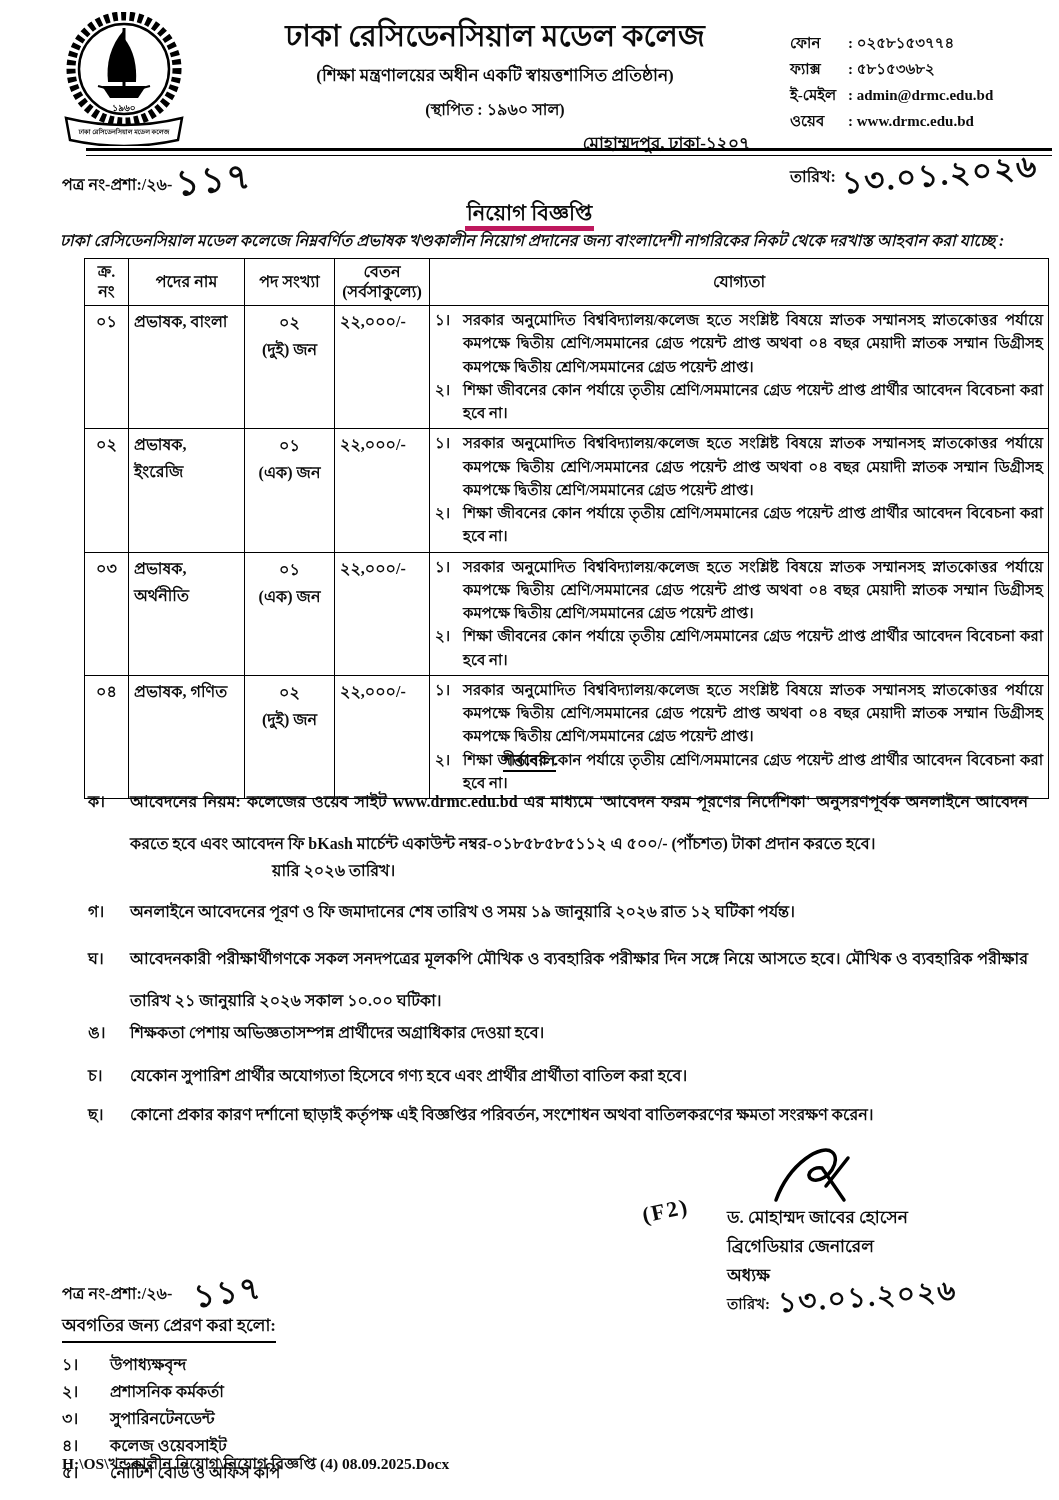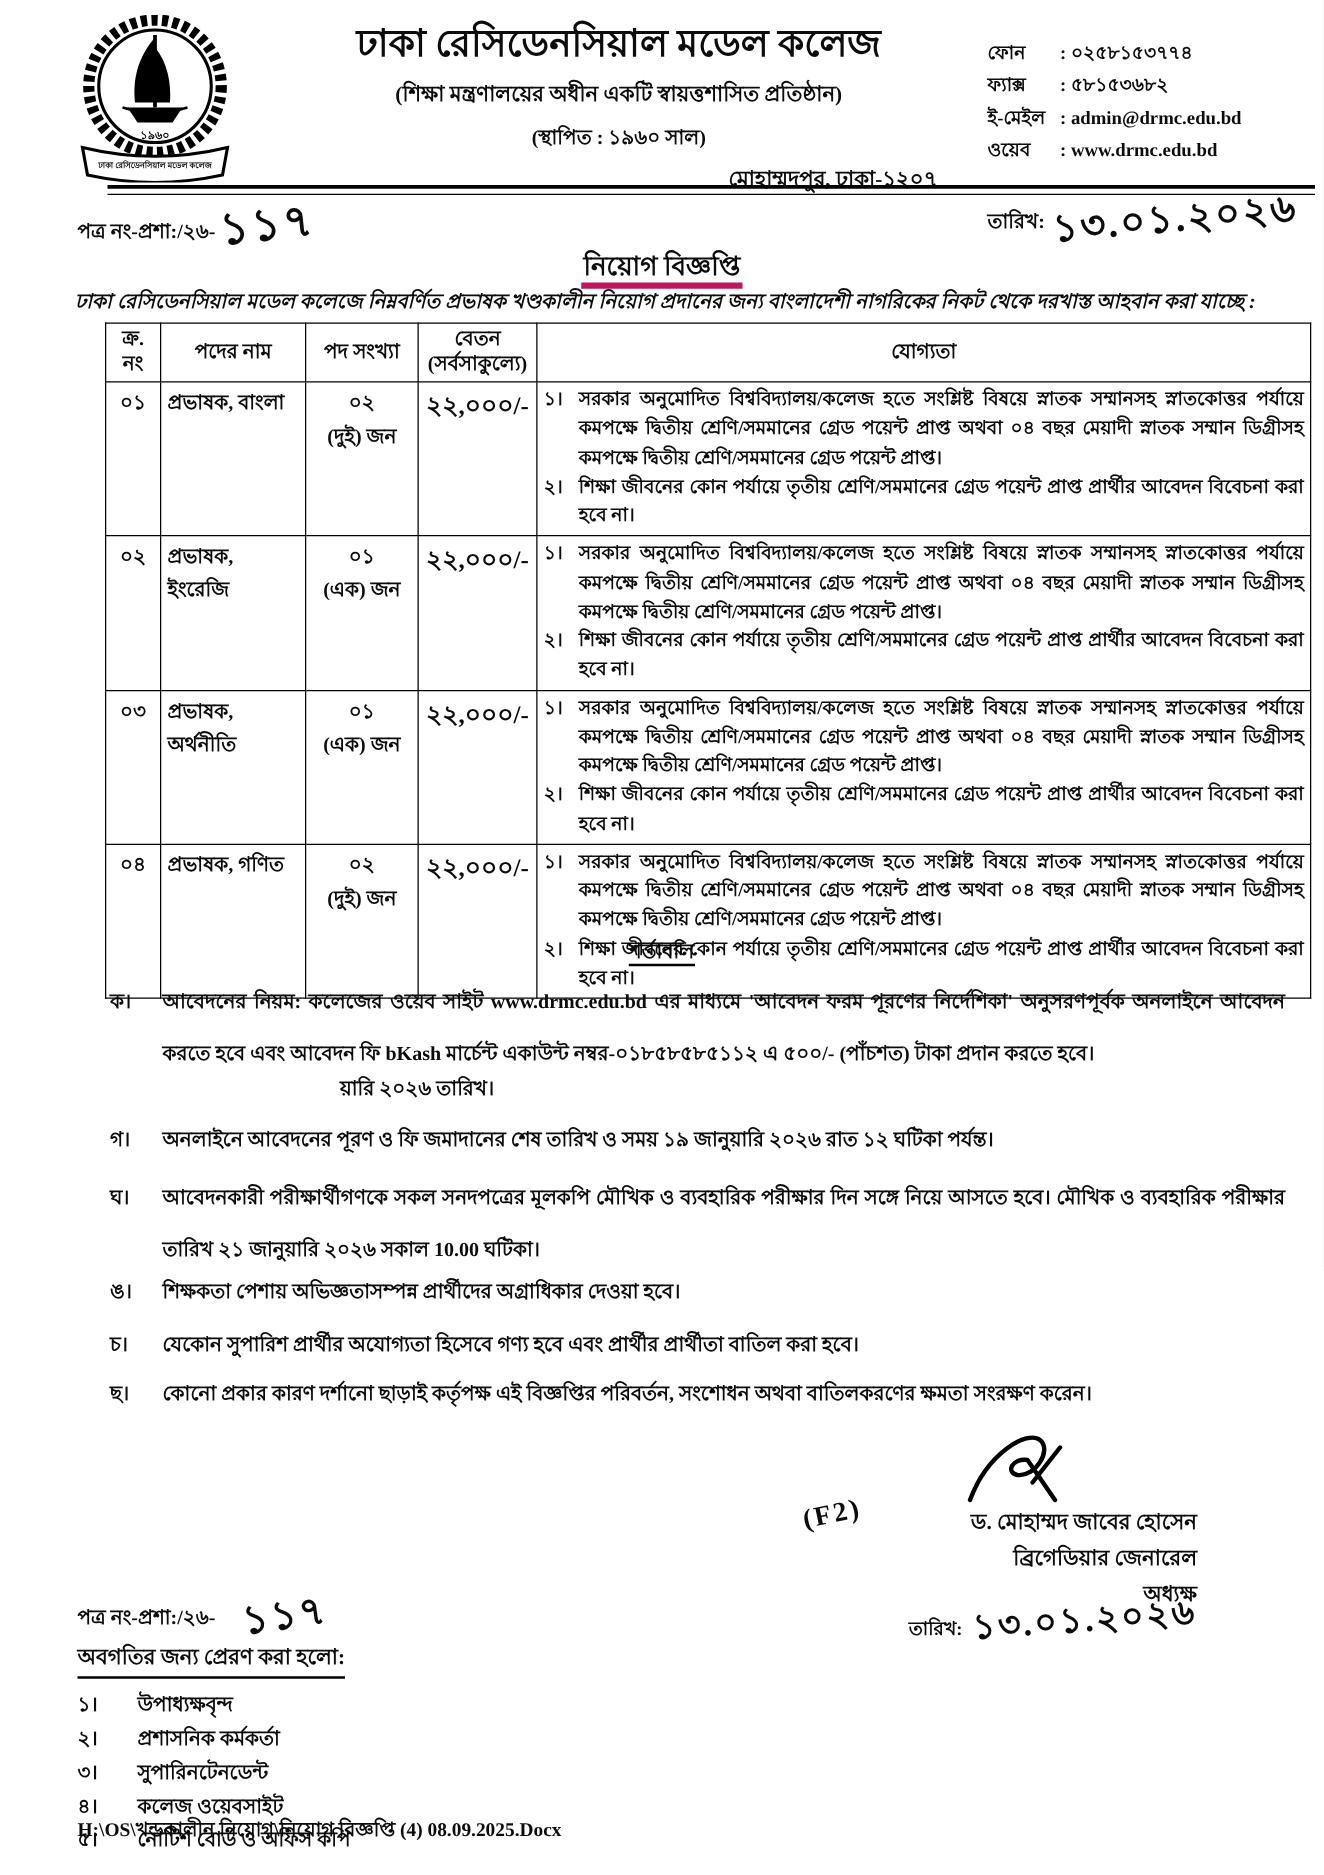--- a/index.html
+++ b/index.html
@@ -33,21 +33,21 @@
   .intro{position:absolute;left:60px;top:228px;width:994px;font-size:16px;font-weight:700;font-style:italic;}
   
   table.post-table{position:absolute;left:84px;top:258px;width:964px;
     border-collapse:collapse;table-layout:fixed;}
   table.post-table th,table.post-table td{border:1.6px solid #000;vertical-align:top;padding:3px 5px;}
   table.post-table th{font-size:16px;font-weight:700;text-align:center;vertical-align:middle;line-height:1.25;}
   .c-sl{width:44px;} .c-post{width:116px;} .c-cnt{width:90px;} .c-sal{width:95px;} .c-qual{width:619px;}
   td.sl{text-align:center;font-size:16px;font-weight:700;padding-top:6px;}
   td.post{font-size:16px;font-weight:700;padding-top:6px;padding-left:8px;}
   td.cnt{text-align:center;font-size:16px;font-weight:700;padding-top:6px;line-height:1.7;}
-  td.sal{text-align:center;font-size:20px;font-weight:700;padding-top:6px;}
+  td.sal{font-size:16px;font-weight:700;padding-top:6px;}
   td.qual{padding:4px 8px 4px 6px;}
   .qrow{display:flex;font-size:15px;font-weight:700;line-height:1.55;}
   .qno{width:28px;flex:none;}
   .qtext{flex:1;text-align:justify;}
   tr.r1{height:104px;} tr.r2{height:108px;} tr.r3{height:110px;} tr.r4{height:108px;} tr.hr{height:46px;}
   
   .terms-heading{position:absolute;left:0;top:748px;width:1059px;text-align:center;
     font-size:16px;font-weight:700;}
   .terms-heading span{border-bottom:2px solid #000;padding:0 1px 1px;}
   .term{position:absolute;left:88px;width:940px;display:flex;font-size:16px;font-weight:700;}
@@ -56,21 +56,21 @@
   .t-ka{top:781px;line-height:42px;}
   .t-rem{top:858px;left:272px;width:400px;display:block;}
   .t-ga{top:899px;}
   .t-gha{top:938px;line-height:42px;}
   .t-uno{top:1020px;}
   .t-cha{top:1063px;}
   .t-chha{top:1102px;}
   
   .sig-squiggle{position:absolute;left:770px;top:1142px;}
   .sig-mark{position:absolute;left:642px;top:1198px;transform:rotate(-12deg);font-size:22px;}
-  .sig-block{position:absolute;left:727px;top:1203px;font-size:17px;font-weight:700;line-height:29px;text-align:right;}
+  .sig-block{position:absolute;left:727px;top:1203px;font-size:17px;font-weight:700;line-height:29px;}
   .sig-date-row{display:flex;align-items:flex-start;font-size:15px;}
   .sig-date-val{font-size:28px;margin-left:8px;transform:rotate(-4deg);white-space:nowrap;position:relative;top:-8px;}
   
   .dist{position:absolute;left:62px;top:1281px;font-size:16px;font-weight:700;}
   .dist-memo{position:relative;}
   .dist-memo-no{position:absolute;left:132px;top:-14px;font-size:32px;transform:rotate(-8deg);}
   .dist-heading{font-size:17px;border-bottom:2px solid #000;display:inline-block;margin-top:4px;padding-bottom:1px;}
   .dist-items{margin-top:8px;}
   .dist-item{display:flex;line-height:27px;}
   .dist-item .no{width:48px;}
@@ -222,21 +222,21 @@
     <span class="lbl">ক।</span>
     <span class="txt">আবেদনের নিয়ম: কলেজের ওয়েব সাইট www.drmc.edu.bd এর মাধ্যমে 'আবেদন ফরম পূরণের নির্দেশিকা' অনুসরণপূর্বক অনলাইনে আবেদন করতে হবে এবং আবেদন ফি bKash মার্চেন্ট একাউন্ট নম্বর-০১৮৫৮৫৮৫১১২ এ ৫০০/- (পাঁচশত) টাকা প্রদান করতে হবে।</span>
   </div>
   <div class="term t-rem">য়ারি ২০২৬ তারিখ।</div>
   <div class="term t-ga">
     <span class="lbl">গ।</span>
     <span class="txt">অনলাইনে আবেদনের পূরণ ও ফি জমাদানের শেষ তারিখ ও সময় ১৯ জানুয়ারি ২০২৬ রাত ১২ ঘটিকা পর্যন্ত।</span>
   </div>
   <div class="term t-gha">
     <span class="lbl">ঘ।</span>
-    <span class="txt">আবেদনকারী পরীক্ষার্থীগণকে সকল সনদপত্রের মূলকপি মৌখিক ও ব্যবহারিক পরীক্ষার দিন সঙ্গে নিয়ে আসতে হবে। মৌখিক ও ব্যবহারিক পরীক্ষার তারিখ ২১ জানুয়ারি ২০২৬ সকাল 10.00 ঘটিকা।</span>
+    <span class="txt">আবেদনকারী পরীক্ষার্থীগণকে সকল সনদপত্রের মূলকপি মৌখিক ও ব্যবহারিক পরীক্ষার দিন সঙ্গে নিয়ে আসতে হবে। মৌখিক ও ব্যবহারিক পরীক্ষার তারিখ ২১ জানুয়ারি ২০২৬ সকাল ১০.০০ ঘটিকা।</span>
   </div>
   <div class="term t-uno">
     <span class="lbl">ঙ।</span>
     <span class="txt">শিক্ষকতা পেশায়  অভিজ্ঞতাসম্পন্ন প্রার্থীদের অগ্রাধিকার দেওয়া হবে।</span>
   </div>
   <div class="term t-cha">
     <span class="lbl">চ।</span>
     <span class="txt">যেকোন সুপারিশ প্রার্থীর অযোগ্যতা হিসেবে গণ্য হবে এবং প্রার্থীর প্রার্থীতা বাতিল করা হবে।</span>
   </div>
   <div class="term t-chha">

